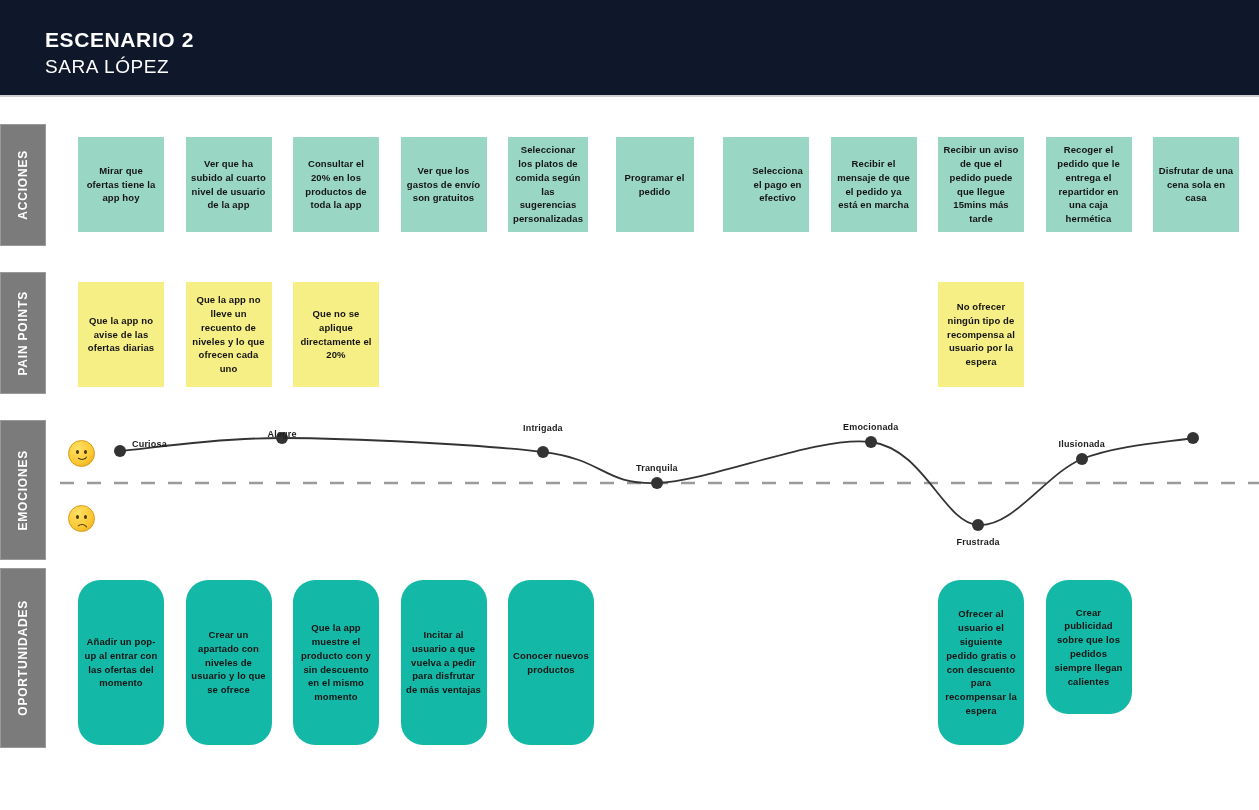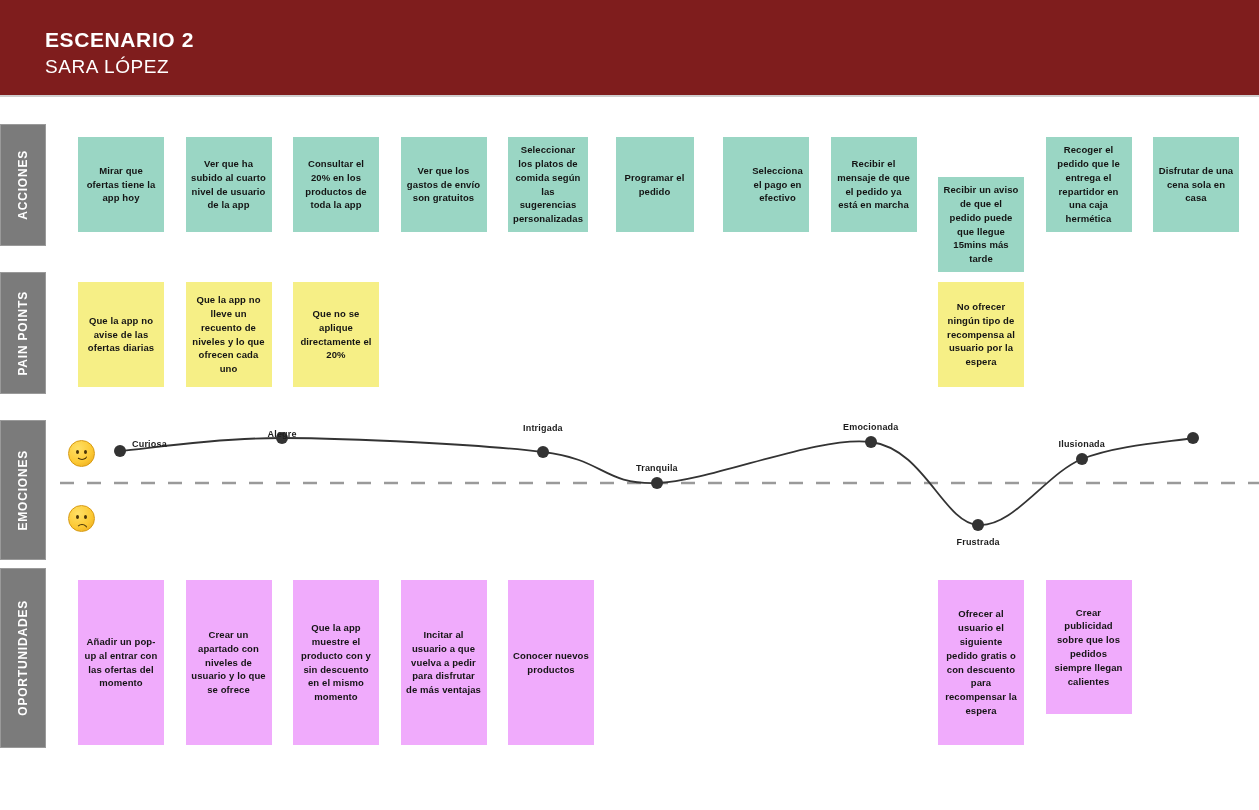--- a/index.html
+++ b/index.html
@@ -12,21 +12,21 @@
     overflow: hidden;
     position: relative;
   }
 
   
   #header {
     position: absolute;
     left: 0; top: 0;
     width: 1259px;
     height: 97px;
-    background: #7f1d1d;
+    background: #0f172a;
     border-bottom: 2px solid #cfcfcf;
   }
   #header-title {
     position: absolute;
     left: 45px; top: 28px;
     color: #ffffff;
     font-size: 21px;
     font-weight: bold;
     letter-spacing: 0.6px;
   }
@@ -75,21 +75,21 @@
     padding: 6px 5px;
     font-size: 9.5px;
     font-weight: bold;
     line-height: 1.45;
     color: #141414;
     letter-spacing: 0.1px;
     overflow: hidden;
   }
   .card-action      { background: #9ad6c4; }
   .card-pain        { background: #f6ef86; }
-  .card-opportunity { background: #f0abfc; }
+  .card-opportunity { background: #14b8a6; border-radius: 22px; }
 
   
   #emotions-plot {
     position: absolute;
     left: 60px; top: 415px;
     width: 1199px; height: 150px;
   }
   #emotions-svg { position: absolute; left: 0; top: 0; }
 
   .emoji-face {
@@ -176,21 +176,21 @@
     </div>
     <div class="card card-action" style="left: 615.5px; top: 137px; width: 78px; height: 95px;">
       <span>Programar el pedido</span>
     </div>
     <div class="card card-action" style="left: 723px; top: 137px; width: 86px; height: 95px; padding-left: 28px;">
       <span>Selecciona el pago en efectivo</span>
     </div>
     <div class="card card-action" style="left: 830.5px; top: 137px; width: 86px; height: 95px;">
       <span>Recibir el mensaje de que el pedido ya está en marcha</span>
     </div>
-    <div class="card card-action" style="left: 938px; top: 137px; width: 86px; height: 95px; margin-top: 40px;">
+    <div class="card card-action" style="left: 938px; top: 137px; width: 86px; height: 95px;">
       <span>Recibir un aviso de que el pedido puede que llegue 15mins más tarde</span>
     </div>
     <div class="card card-action" style="left: 1045.5px; top: 137px; width: 86px; height: 95px;">
       <span>Recoger el pedido que le entrega el repartidor en una caja hermética</span>
     </div>
     <div class="card card-action" style="left: 1153px; top: 137px; width: 86px; height: 95px;">
       <span>Disfrutar de una cena sola en casa</span>
     </div>
   </div>
 <div id="painpoints-row">

